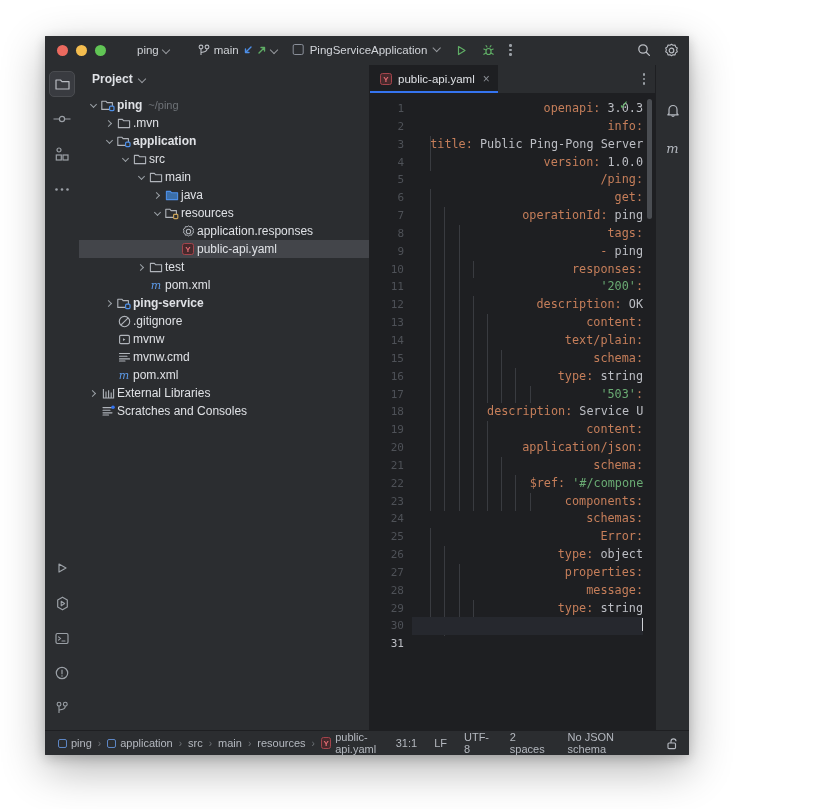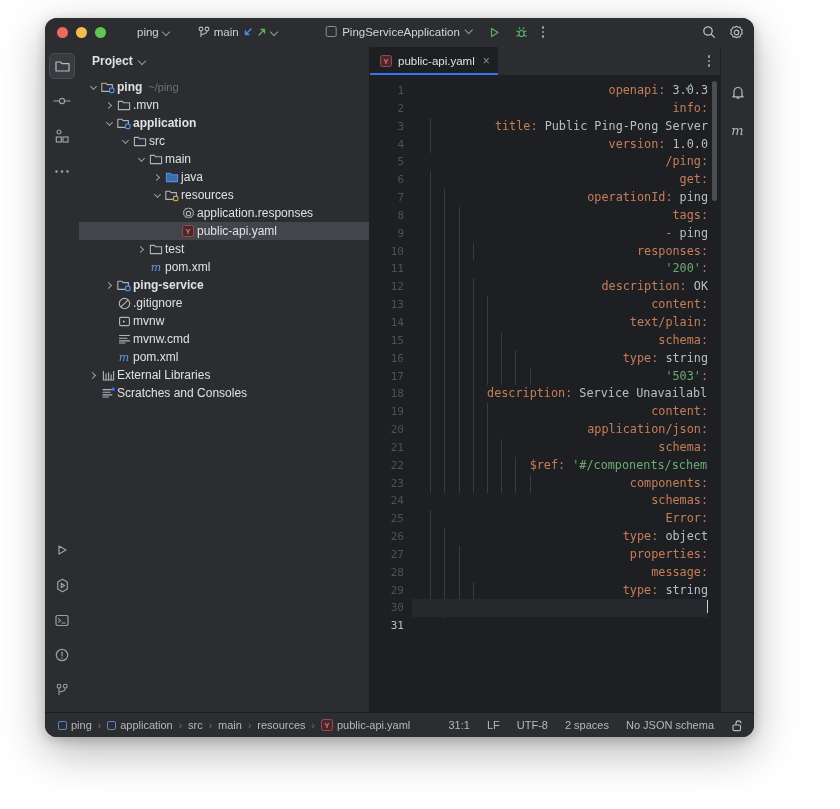--- a/index.html
+++ b/index.html
@@ -6,24 +6,24 @@
 
   body {
     width: 840px; height: 809px;
     background: #ffffff;
     font-family: "Liberation Sans", sans-serif;
     overflow: hidden;
   }
 
   .window {
     position: absolute;
-    left: 45px; top: 18px;
-    width: 709px; height: 719px;
+    left: 45px; top: 36px;
+    width: 644px; height: 719px;
     background: #2b2d30;
-    border-radius: 12px;
+    border-radius: 1px;
     box-shadow: 0 14px 44px rgba(0,0,0,0.30), 0 3px 12px rgba(0,0,0,0.20);
     overflow: hidden;
     display: flex; flex-direction: column;
     color: #dfe1e5;
   }
 
   
   .titlebar {
     height: 29px; flex: 0 0 29px;
     background: #2b2d30;

